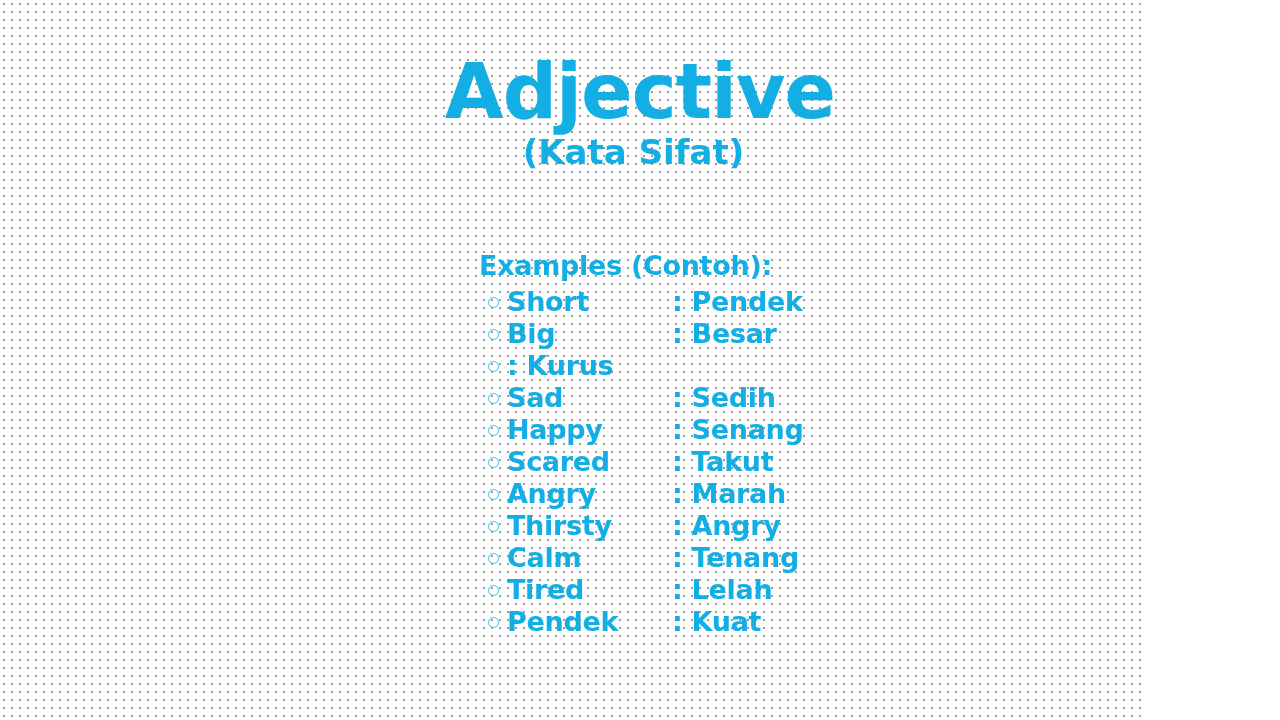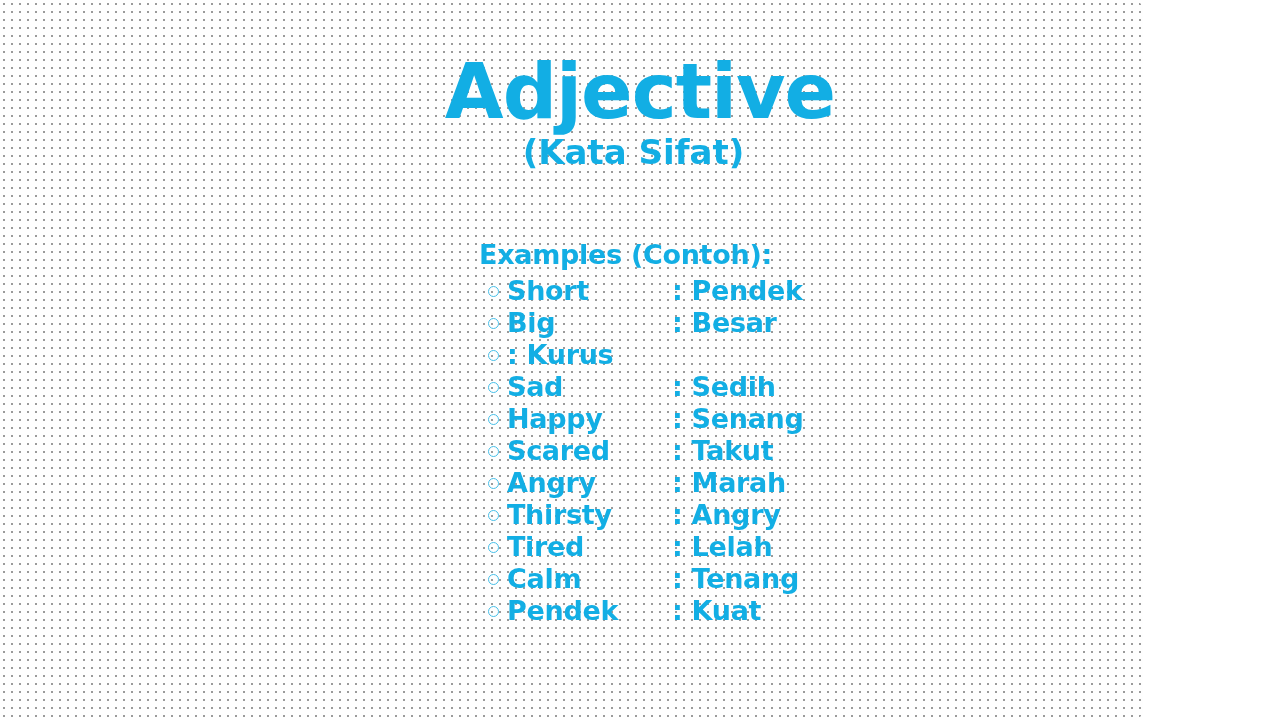--- a/index.html
+++ b/index.html
@@ -66,21 +66,21 @@
   }
 
   .examples-heading {
     font-family: "DejaVu Sans", sans-serif;
     font-weight: 700;
     font-size: 27px;
     line-height: 32px;
     color: #12AEE4;
     letter-spacing: -0.3px;
     white-space: nowrap;
-    margin: 5px 0 1px 0;
+    margin: 16px 0 1px 0;
   }
 
   ul.examples-list {
     list-style: none;
     margin: 4px;
     padding: 0;
   }
 
   li.example-row {
     display: flex;
@@ -181,29 +181,29 @@
           <span class="term-en">Angry</span>
           <span class="term-id">: Marah</span>
         </li>
         <li class="example-row">
           <span class="bullet-marker"><span class="bullet-glyph"></span></span>
           <span class="term-en">Thirsty</span>
           <span class="term-id">: Angry</span>
         </li>
         <li class="example-row">
           <span class="bullet-marker"><span class="bullet-glyph"></span></span>
+          <span class="term-en">Calm</span>
+          <span class="term-id">: Tenang</span>
+        </li>
+        <li class="example-row">
+          <span class="bullet-marker"><span class="bullet-glyph"></span></span>
           <span class="term-en">Tired</span>
           <span class="term-id">: Lelah</span>
         </li>
         <li class="example-row">
           <span class="bullet-marker"><span class="bullet-glyph"></span></span>
-          <span class="term-en">Calm</span>
-          <span class="term-id">: Tenang</span>
-        </li>
-        <li class="example-row">
-          <span class="bullet-marker"><span class="bullet-glyph"></span></span>
           <span class="term-en">Pendek</span>
           <span class="term-id">: Kuat</span>
         </li>
       </ul>
   </div>
 
 </div>
 
 </body></html>

